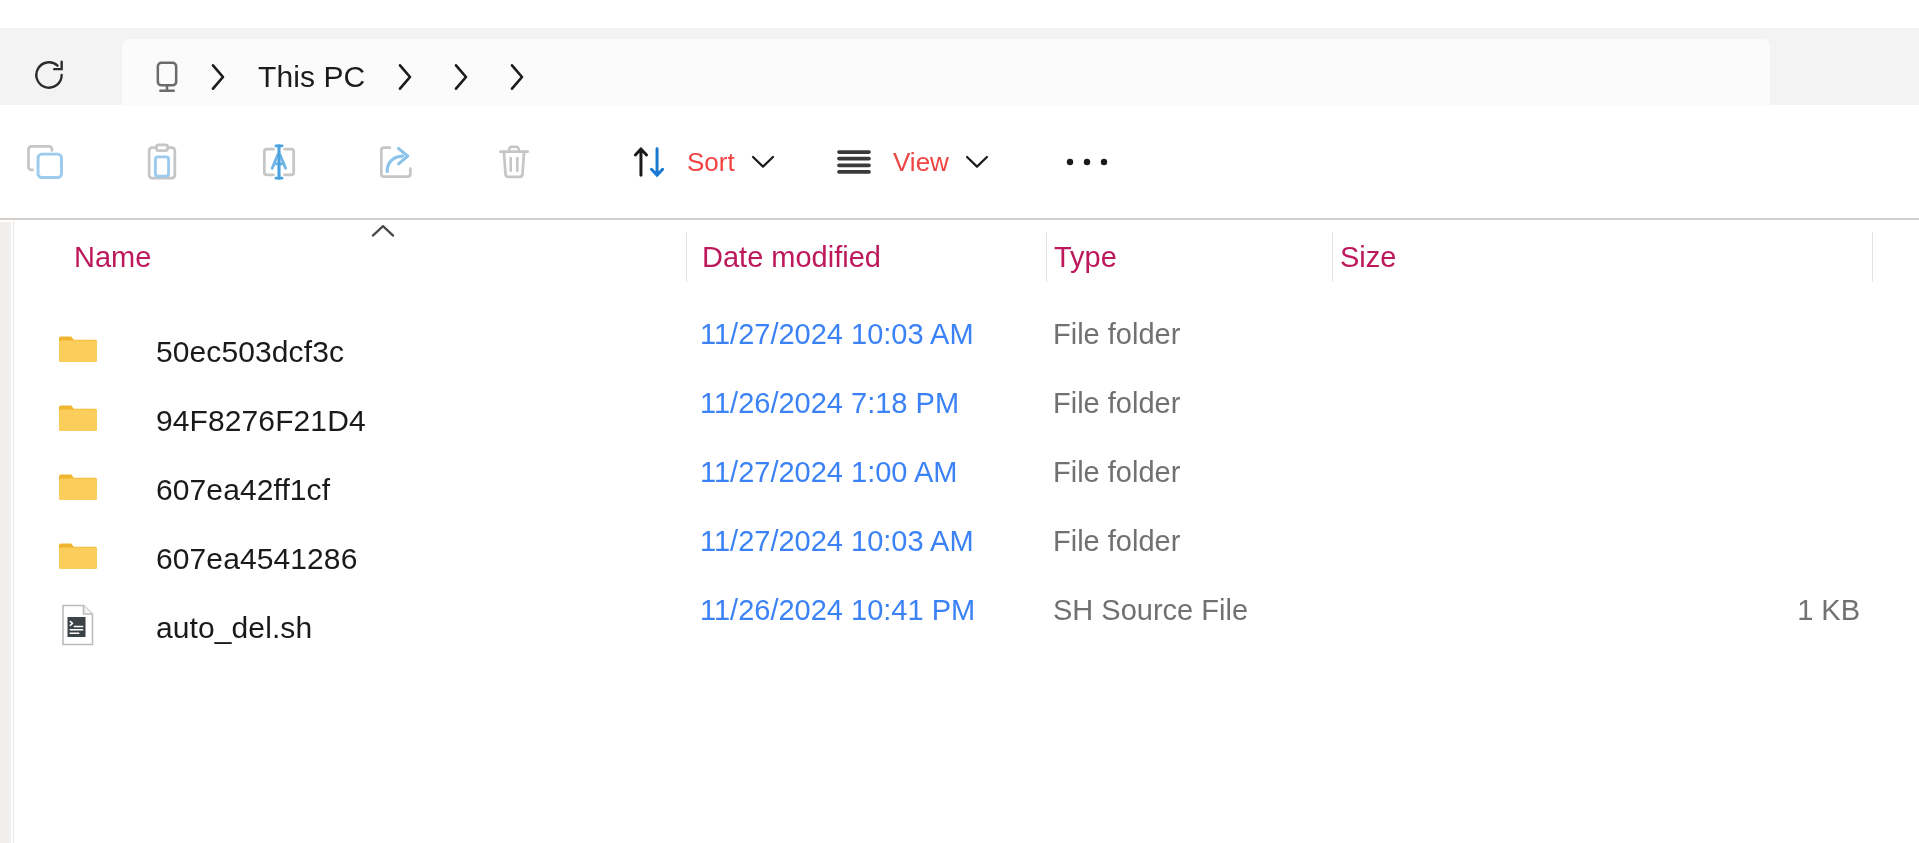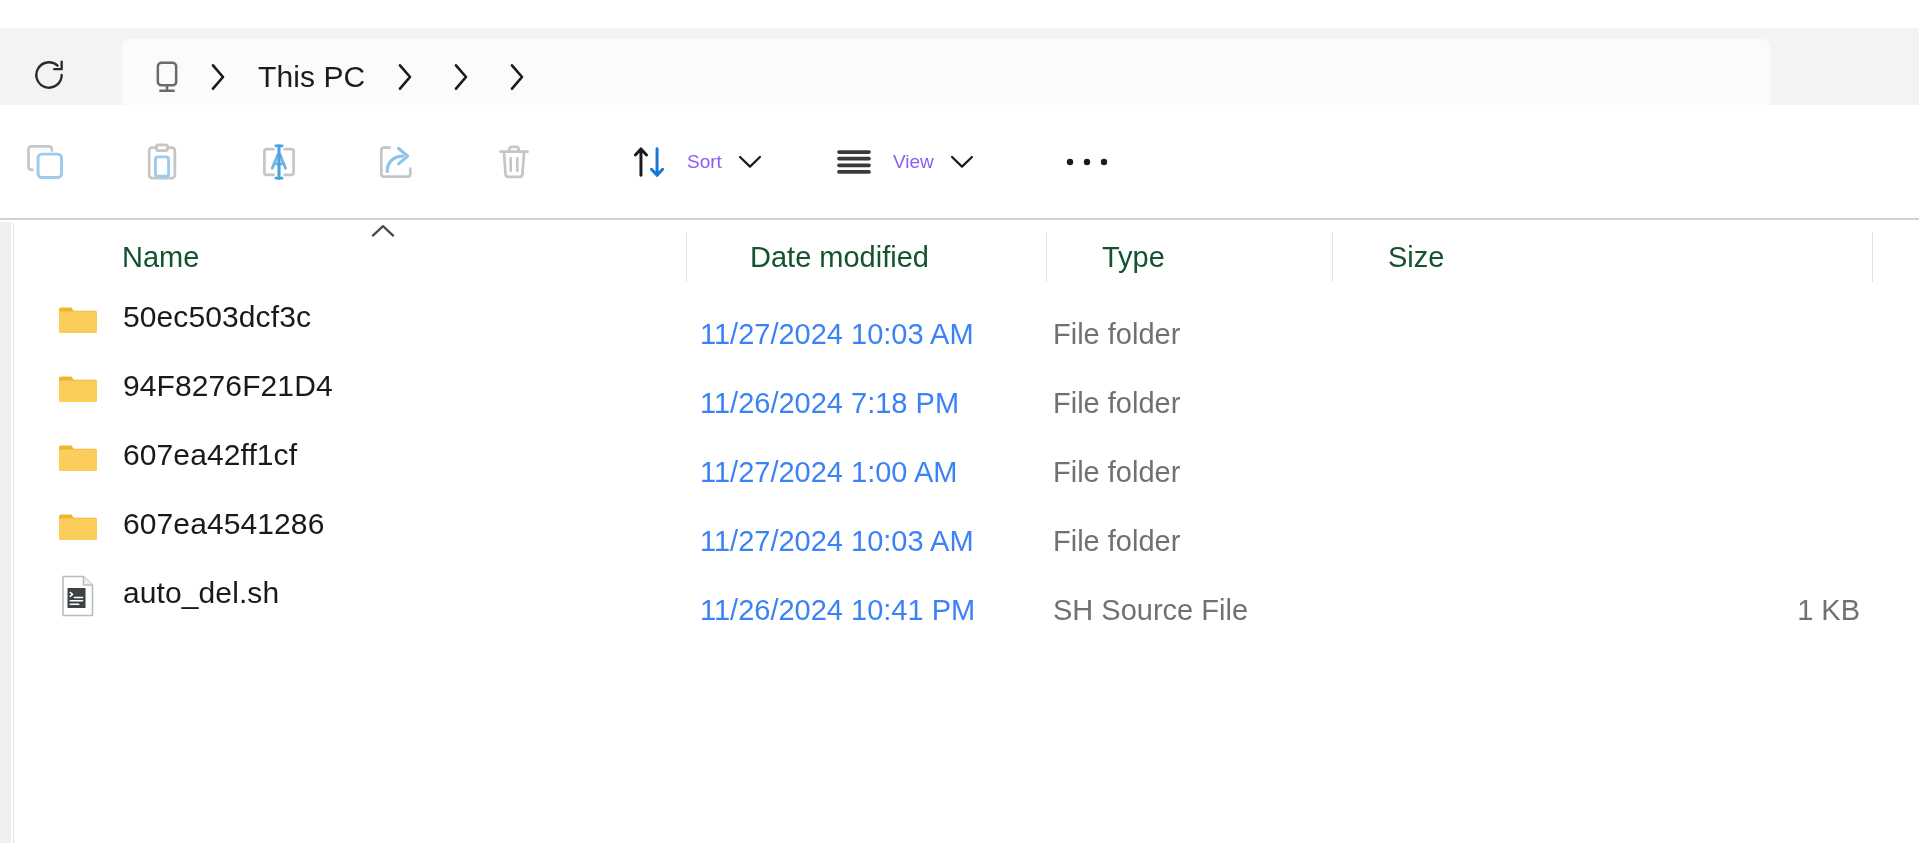--- a/index.html
+++ b/index.html
@@ -96,22 +96,22 @@
     border-radius: 6px;
     display: flex;
     align-items: center;
     justify-content: center;
     cursor: pointer;
   }
 
   .tb-icon-btn { width: 76px; }
 
   .tb-label {
-    font-size: 19px;
-    color: #8b5cf6;
+    font-size: 26px;
+    color: #ef4444;
     margin-left: 17px;
     white-space: nowrap;
   }
 
   .tb-chevron { margin-left: 16px; display: flex; align-items: center; }
 
   .tb-divider {
     position: absolute;
     left: 580px; top: 133px;
     width: 2px; height: 70px;
@@ -144,24 +144,23 @@
     width: 1905px; height: 70px;
     background: #ffffff;
   }
 
   .col-title {
     position: absolute;
     top: 0; height: 70px;
     display: flex;
     align-items: center;
     font-size: 29px;
-    color: #14532d;
+    color: #be185d;
     cursor: pointer;
     white-space: nowrap;
-    margin-left: 48px;
   }
 
   .col-sep {
     position: absolute;
     top: 10px;
     width: 1px; height: 50px;
     background: #e4e2e0;
     cursor: col-resize;
   }
 
@@ -187,22 +186,23 @@
     left: 0;
     width: 1905px; height: 69px;
     cursor: default;
   }
 
   .cell-name {
     position: absolute;
     left: 0; top: 0;
     height: 69px;
     display: flex;
-    align-items: flex-start;
+    align-items: flex-end;
     padding-left: 44px;
+    gap: 33px;
   }
 
   .file-icon {
     width: 40px; height: 40px;
     flex: 0 0 auto;
     display: flex;
     align-items: center;
     justify-content: center;
   }
 

